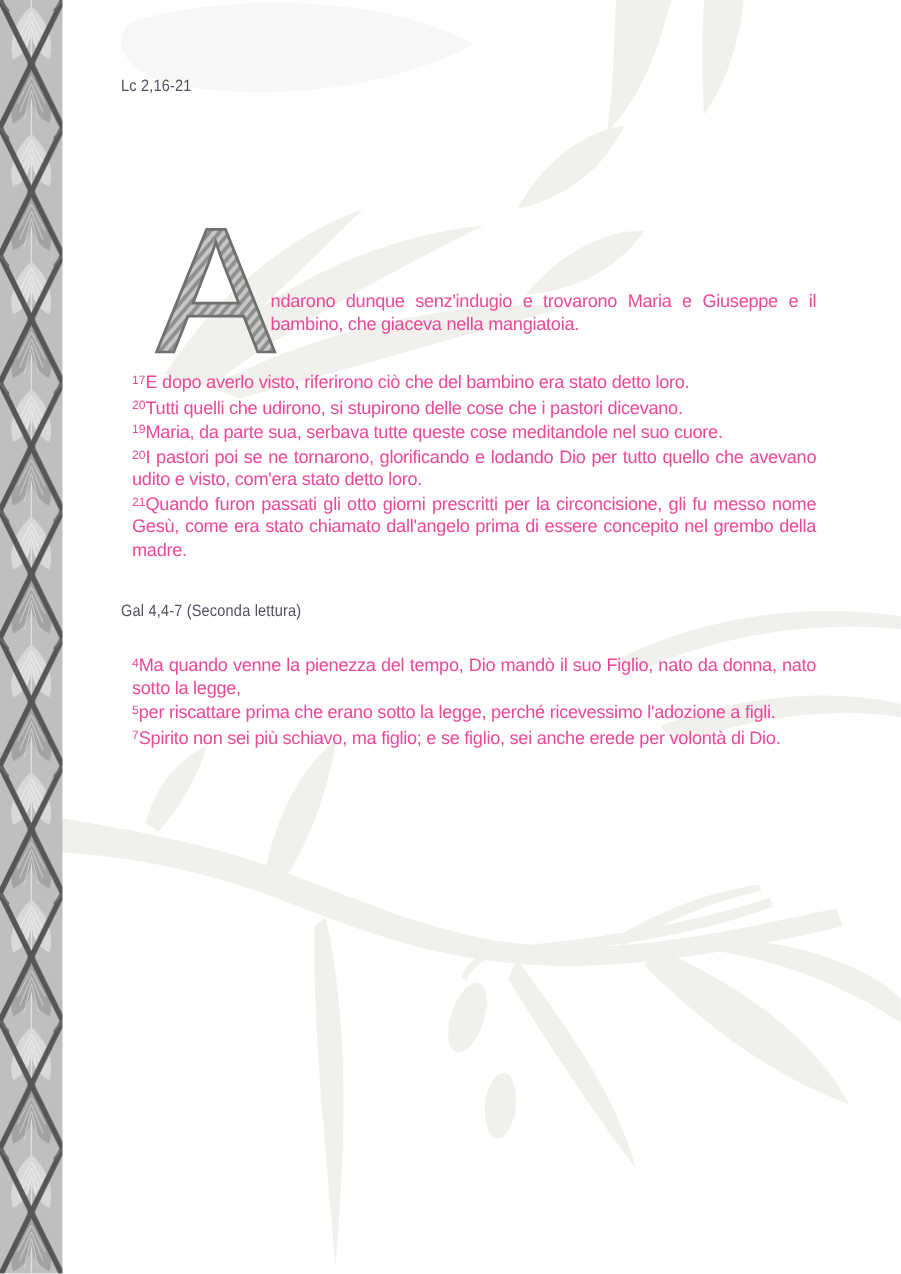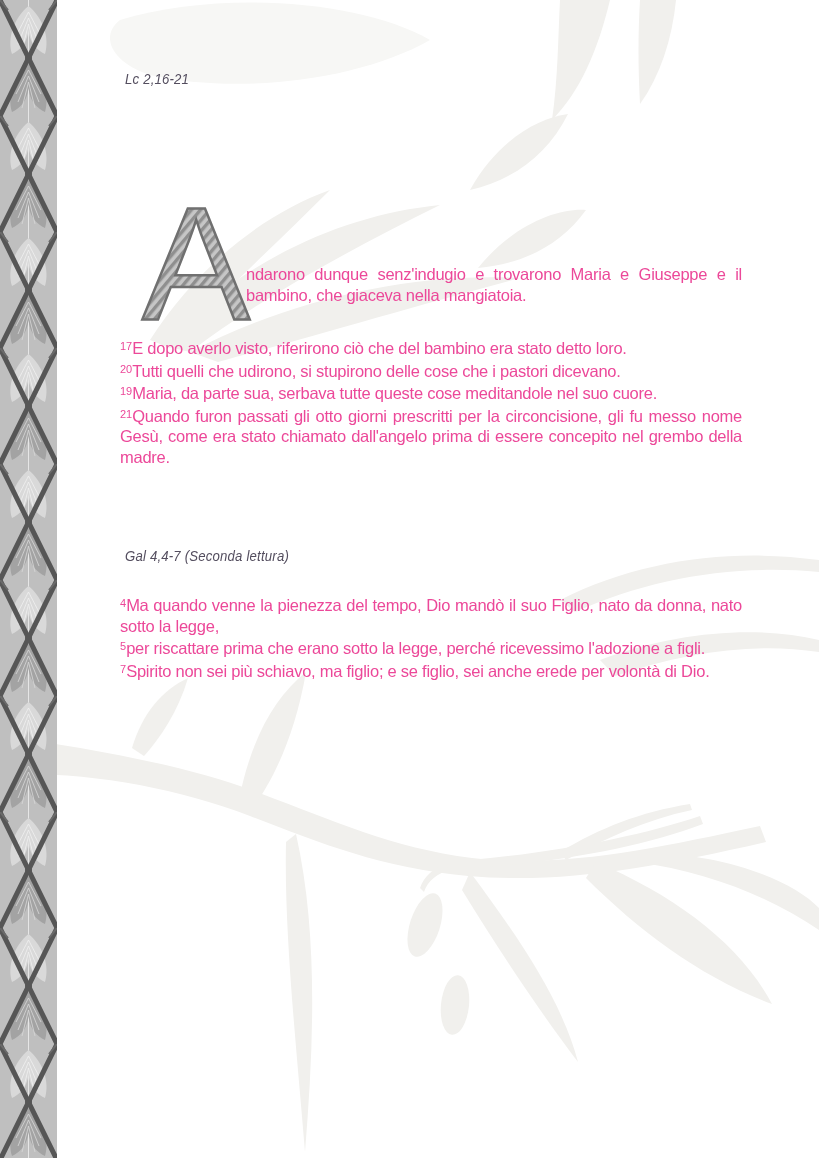--- a/index.html
+++ b/index.html
@@ -29,26 +29,25 @@
     position: absolute;
     left: 0; top: 0;
     width: 819px; height: 1158px;
     z-index: 0;
   }
   
   .content { position: absolute; left: 0; top: 0; width: 819px; height: 1158px; z-index: 2; }
 
   .section-ref {
     position: absolute;
-    left: 125px;
+    left: 110px;
     color: #544e5f;
     font-size: 15px;
     letter-spacing: 0.2px;
     white-space: nowrap;
-    font-style: italic;
   }
   .section-ref > span {
     display: inline-block;
     transform: scaleX(0.88);
     transform-origin: 0 50%;
   }
   .ref-lc  { top: 70px; }
   .ref-gal { top: 535px; margin-top: 12px; }
 
   .dropcap-wrap {
@@ -167,20 +166,21 @@
     </div>
 
     <div class="intro bodytext">
       <p><span>ndarono dunque senz'indugio e trovarono Maria e Giuseppe e il bambino, che giaceva nella mangiatoia.</span></p>
     </div>
 
     <div class="verses-lc bodytext">
       <p><span class="vs">17</span><span>E dopo averlo visto, riferirono ciò che del bambino era stato detto loro.</span></p>
       <p><span class="vs">20</span><span>Tutti quelli che udirono, si stupirono delle cose che i pastori dicevano.</span></p>
       <p><span class="vs">19</span><span>Maria, da parte sua, serbava tutte queste cose meditandole nel suo cuore.</span></p>
+      <p><span class="vs">20</span><span>I pastori poi se ne tornarono, glorificando e lodando Dio per tutto quello che avevano udito e visto, com'era stato detto loro.</span></p>
       <p><span class="vs">21</span><span>Quando furon passati gli otto giorni prescritti per la circoncisione, gli fu messo nome Gesù, come era stato chiamato dall'angelo prima di essere concepito nel grembo della madre.</span></p>
     </div>
 
     <div class="section-ref ref-gal">
       <span>Gal 4,4-7 (Seconda lettura)</span>
     </div>
 
     <div class="verses-gal bodytext">
       <p><span class="vs">4</span><span>Ma quando venne la pienezza del tempo, Dio mandò il suo Figlio, nato da donna, nato sotto la legge,</span></p>
       <p><span class="vs">5</span><span>per riscattare prima che erano sotto la legge, perché ricevessimo l'adozione a figli.</span></p>

